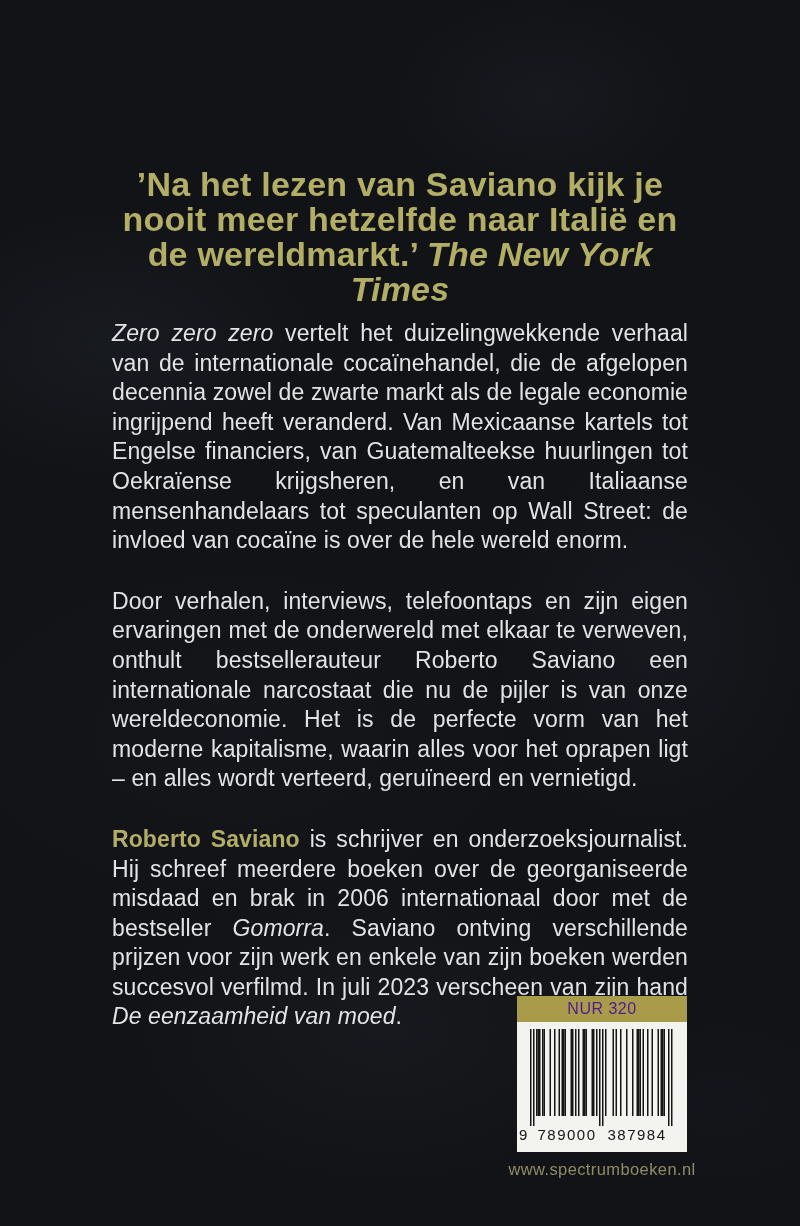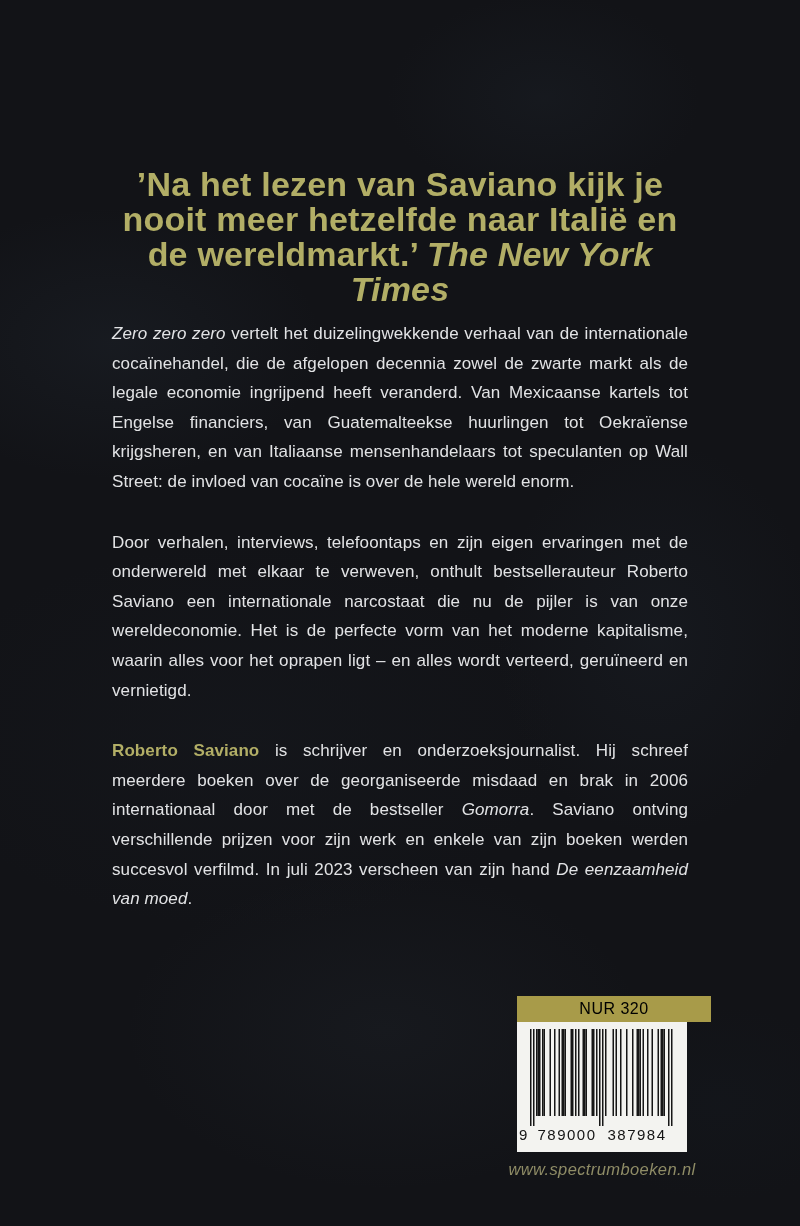--- a/index.html
+++ b/index.html
@@ -28,51 +28,51 @@
     position:absolute;top:167px;left:50%;transform:translateX(-50%);
     width:560px;text-align:center;
     color:var(--accent);
     font-size:34px;line-height:35px;font-weight:700;
     letter-spacing:0.2px;
   }
   .quote-source{font-style:italic;}
   .body-text{
     position:absolute;left:112px;top:319px;width:576px;
     color:var(--body-text);
-    font-size:17px;line-height:29.6px;
+    font-size:23px;line-height:29.6px;
     text-align:justify;
     letter-spacing:0.1px;
   }
   .para{margin-bottom:31px;}
   .para:last-child{margin-bottom:4px;}
   .seg-italic{font-style:italic;}
   .seg-bold-accent{font-weight:700;color:var(--accent);}
   .seg-normal{font-style:normal;}
   .barcode-block{
     position:absolute;left:517px;top:996px;width:170px;
   }
   .nur-band{
-    width:194px;height:26px;background:var(--band);
+    width:170px;height:26px;background:var(--band);
     display:flex;align-items:center;justify-content:center;
-    color:#000000;font-size:16px;letter-spacing:0.5px;
+    color:#4c1d95;font-size:16px;letter-spacing:0.5px;
   }
   .barcode-label{
     width:170px;height:130px;background:#f3f3f0;
     display:block;position:relative;
   }
   .barcode-label svg{display:block;position:absolute;top:2px;left:0;}
   .barcode-label svg rect{fill:#161616;}
   .bc-digit{
     font-family:"Liberation Sans", sans-serif;
     font-size:15px;fill:#141414;letter-spacing:1.5px;
   }
   .website{
     position:absolute;top:1160px;left:602px;transform:translateX(-50%);
     white-space:nowrap;
-    color:var(--website);font-size:16.5px;letter-spacing:0.4px;font-style:italic;
+    color:var(--website);font-size:16.5px;letter-spacing:0.4px;
   }
 </style>
 </head>
 <body>
 
 <div class="cover">
 
   <div class="quote"><span>’Na het lezen van Saviano kijk je nooit meer hetzelfde naar Italië en de wereldmarkt.’ </span><span class="quote-source">The New York Times</span></div>
 
   <div class="body-text">

